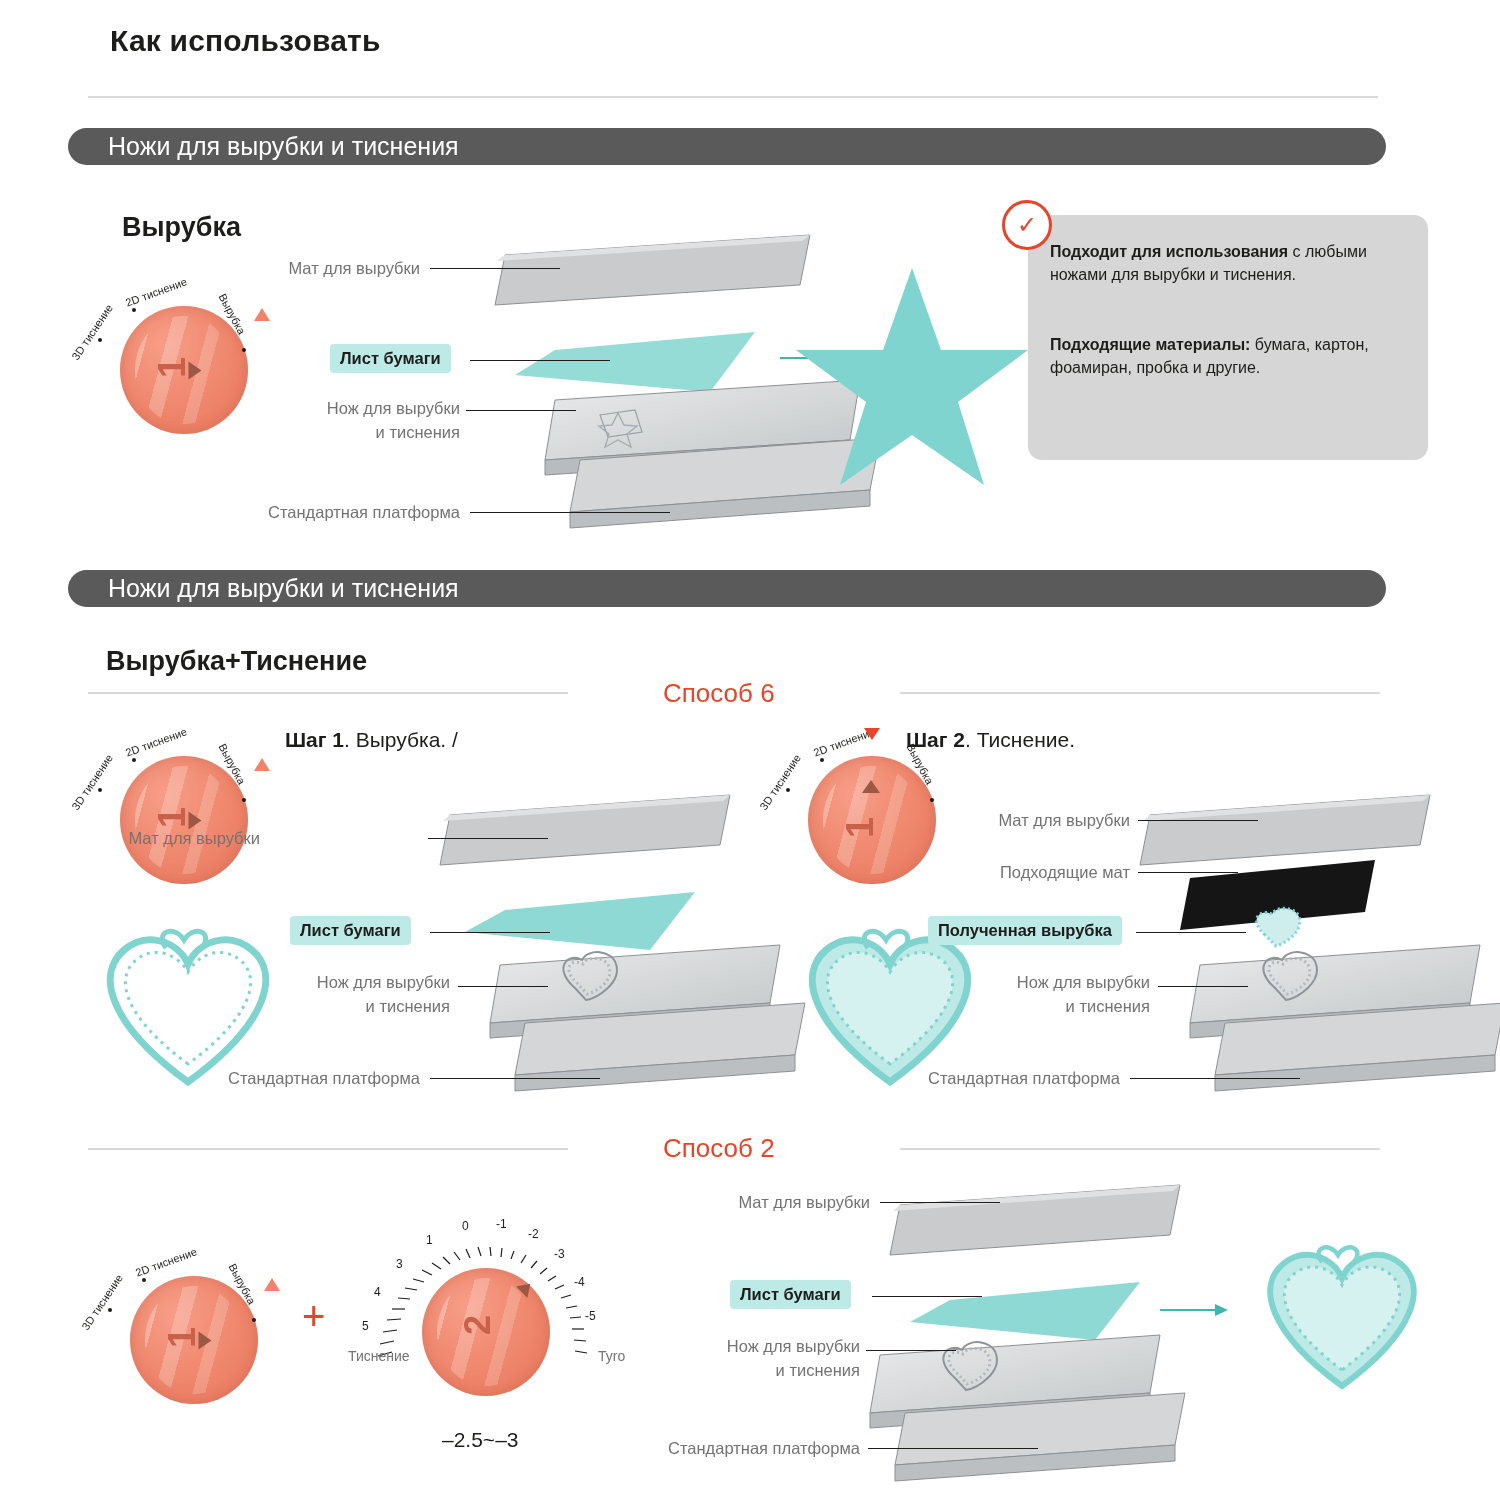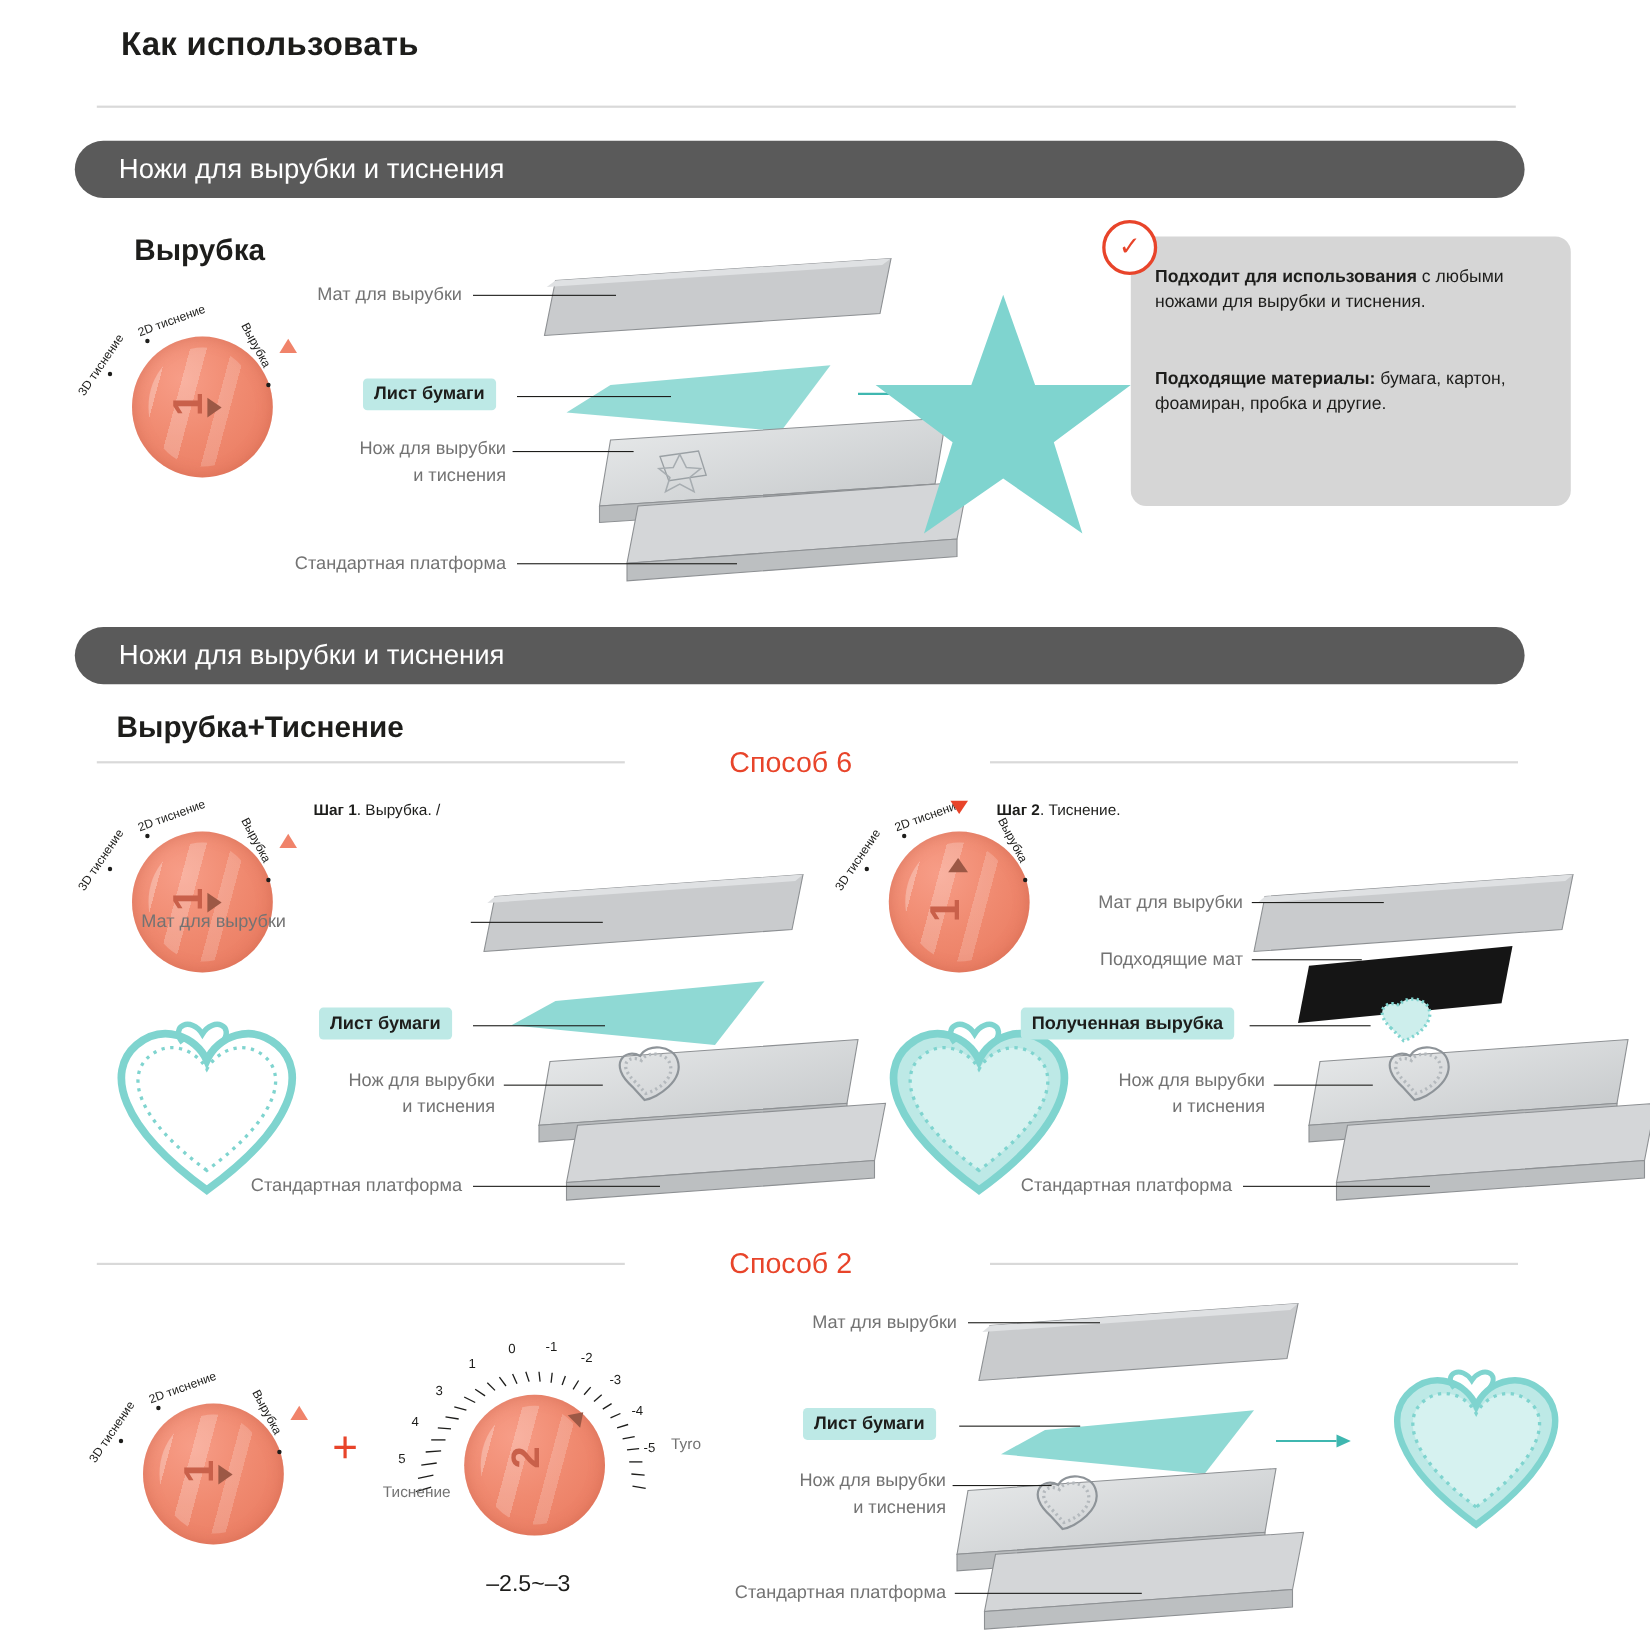--- a/index.html
+++ b/index.html
@@ -17,33 +17,33 @@
   .page-title{
     position:absolute;left:110px;top:24px;
     font-size:30px;font-weight:bold;letter-spacing:.2px;
   }
   .title-rule{
     position:absolute;left:88px;top:96px;width:1290px;height:2px;background:#d9d9d9;
   }
 
   
   .bar{
-    position:absolute;height:52px;border-radius:26px;background:#5a5a5a;
+    position:absolute;height:37px;border-radius:26px;background:#5a5a5a;
     display:flex;align-items:center;
   }
   .bar span{
     color:#ffffff;font-size:25px;padding-left:40px;font-weight:400;
   }
 
   
   .lbl{position:absolute;font-size:16.5px;color:#737373;line-height:1.25;}
   .lbl.right{text-align:right;}
   .sub-title{position:absolute;font-size:27px;font-weight:bold;}
   .method{position:absolute;font-size:26px;color:#e8442a;}
-  .step{position:absolute;font-size:14px;}
+  .step{position:absolute;font-size:21px;}
   .step b{font-weight:bold;}
 
   .hl{
     position:absolute;background:#bde9e6;border-radius:4px;
     font-size:16.5px;padding:5px 10px;color:#1d1d1b;font-weight:bold;
   }
 
   .leader{position:absolute;height:1px;background:#1d1d1b;}
   .rule{position:absolute;height:2px;background:#d9d9d9;}
 
@@ -358,21 +358,21 @@
       <text x="214" y="62">-3</text>
       <text x="234" y="90">-4</text>
       <text x="245" y="124">-5</text>
       <text x="56" y="72">3</text>
       <text x="34" y="100">4</text>
       <text x="22" y="134">5</text>
     </g>
   </svg>
 
   <div class="lbl" style="left:348px;top:1348px;font-size:14px;">Тиснение</div>
-  <div class="lbl" style="left:598px;top:1304px;font-size:14px;margin-left:12px;">Tyro</div>
+  <div class="lbl" style="left:598px;top:1348px;font-size:14px;">Tyro</div>
 
   <div class="dial" style="left:422px;top:1268px;width:140px;height:140px;">
     <div class="knob" style="left:0px;top:0px;width:128px;height:128px;"></div>
     <div class="num" style="left:46px;top:36px;font-size:36px;">2</div>
     <div class="tri" style="left:96px;top:14px;border-left:8px solid transparent;border-right:8px solid transparent;border-bottom:12px solid #9c5845;transform:rotate(45deg);"></div>
   </div>
   <div class="dialvalue" style="left:442px;top:1428px;">–2.5~–3</div>
 
   <svg style="position:absolute;left:860px;top:1150px;" width="620" height="340">
     <polygon points="40,55 320,35 310,85 30,105" fill="#c9cbcd" stroke="#8d9093" stroke-width="1"></polygon>

